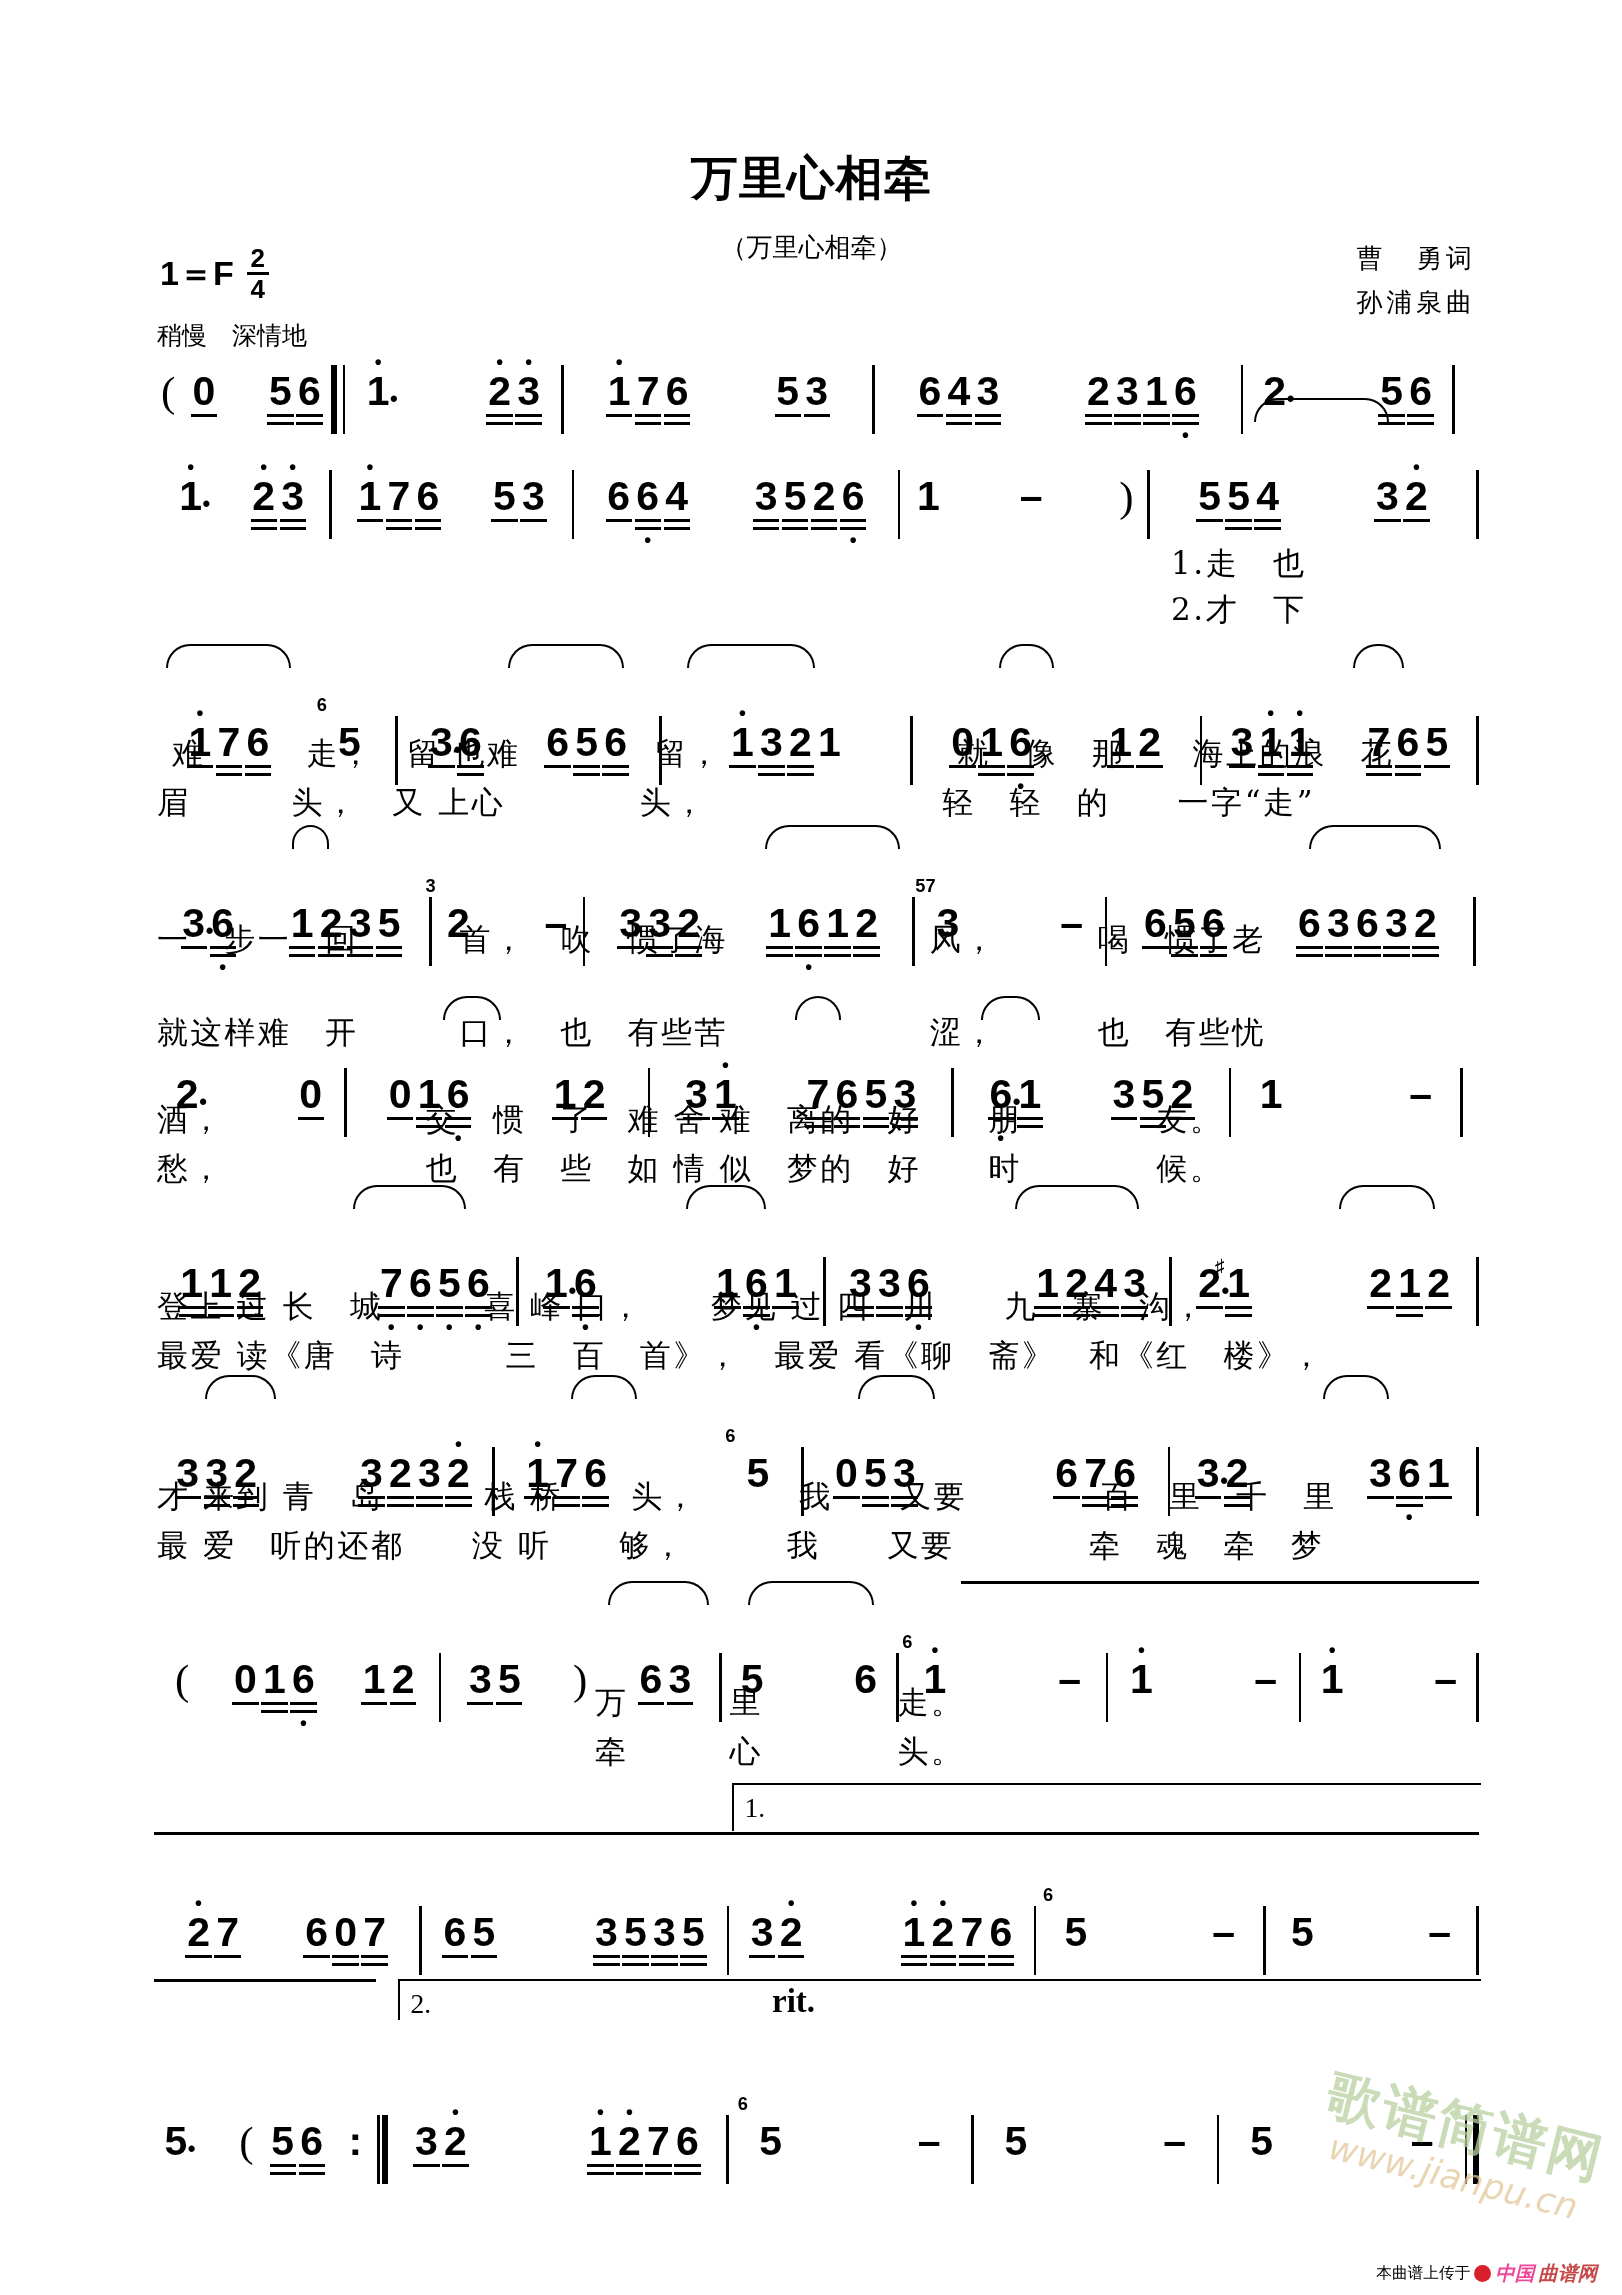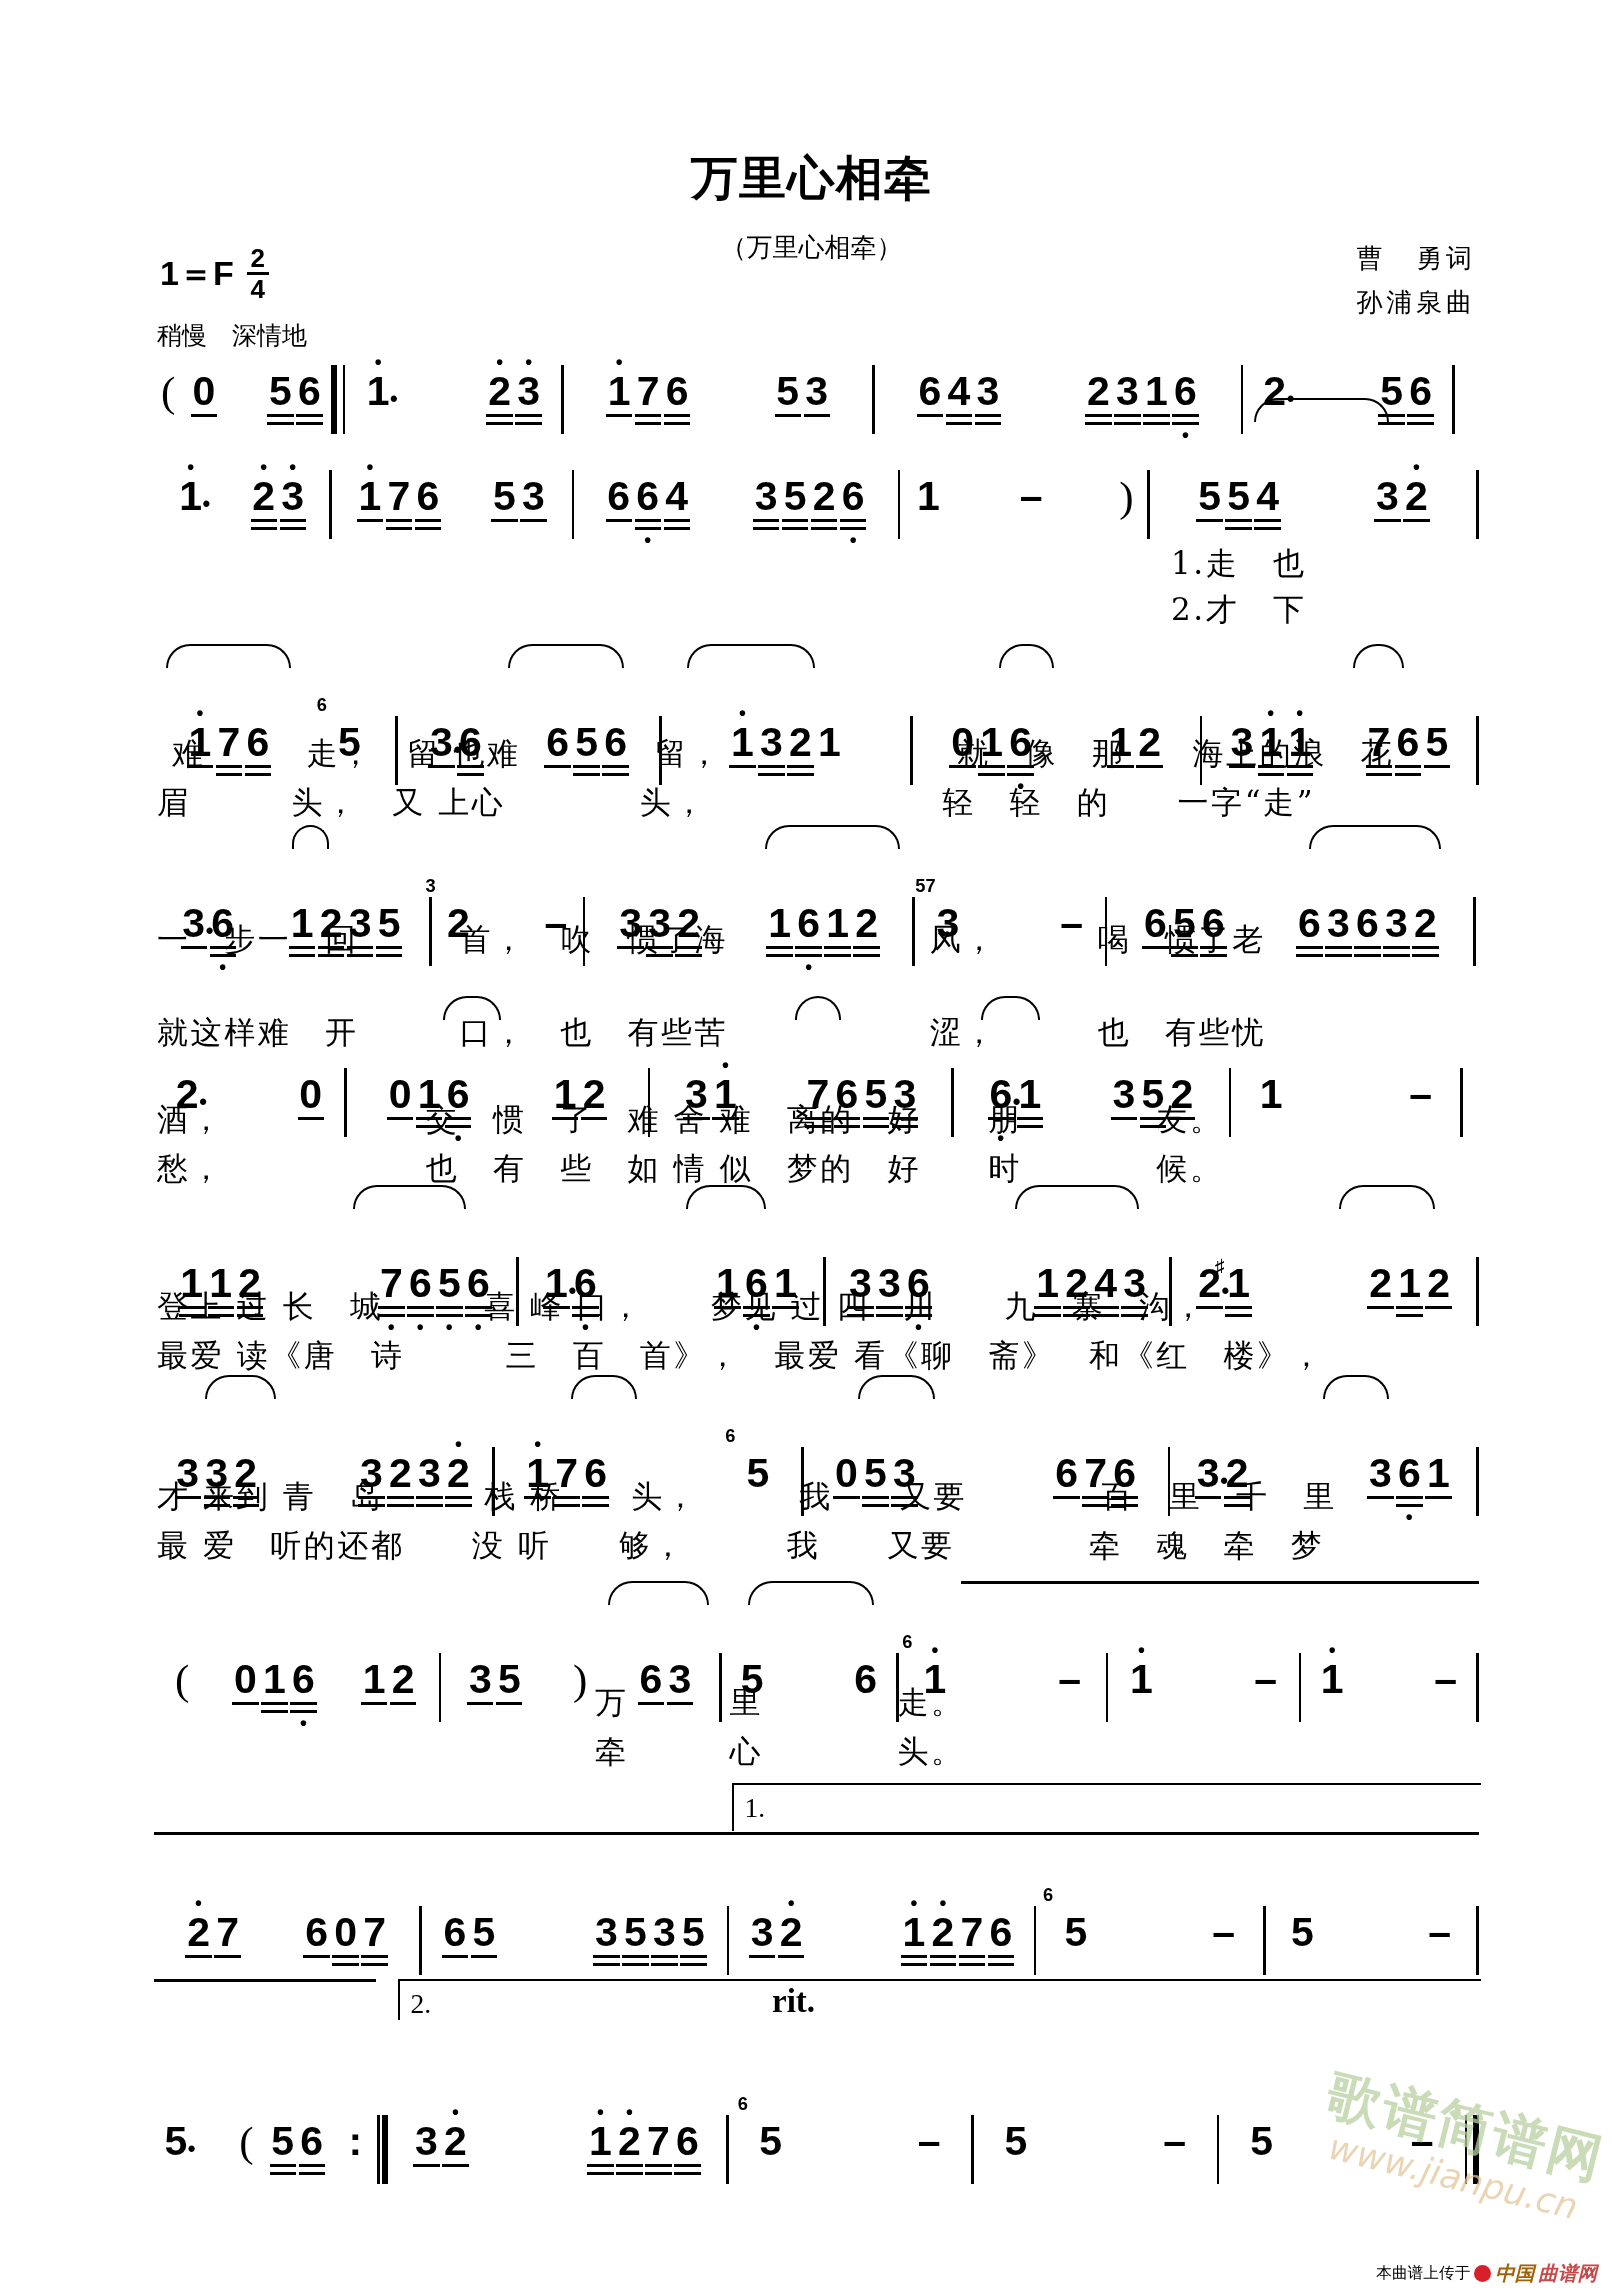--- a/index.html
+++ b/index.html
@@ -37,21 +37,21 @@
 
   .lyric{position:absolute;left:157px;font-family:"DejaVu Serif","Liberation Serif",serif;font-size:31px;white-space:pre;letter-spacing:2.6px;}
   .volta{position:absolute;border-top:2.6px solid #000;border-left:2px solid #000;}
   .volta span{position:absolute;left:10.5px;top:6.5px;font-family:"Liberation Serif",serif;font-size:27.5px;}
   .rit{position:absolute;font-family:"Liberation Serif",serif;font-weight:bold;font-size:33px;}
   .hline{position:absolute;height:3.3px;background:#000;}
   .watermark{position:absolute;right:19.6px;bottom:98px;transform:rotate(14deg);text-align:center;opacity:.75;}
   .wm-big{font-size:54px;font-weight:bold;color:#b9cf9f;letter-spacing:2.6px;font-family:"DejaVu Sans",sans-serif;}
   .wm-url{font-size:35px;color:#e2c89a;font-family:"DejaVu Sans",sans-serif;font-style:italic;margin-top:-6.5px;}
   .upload{position:absolute;right:26px;bottom:7.9px;font-size:15.7px;display:flex;align-items:center;gap:3.9px;}
-  .upload .brand1{font-weight:bold;font-style:italic;color:#a16207;font-size:19.6px;}
+  .upload .brand1{font-weight:bold;font-style:italic;color:#ec4899;font-size:19.6px;}
   .upload .brand2{font-weight:bold;font-style:italic;color:#c74a4a;font-size:19.6px;}
   .upload .logo{width:17px;height:17px;border-radius:50%;background:#d8202b;display:inline-block;}
 </style>
 </head>
 <body>
 
 <div class="title">万里心相牵</div>
 <div class="subtitle">（万里心相牵）</div>
 <div class="credit" style="top:241px">曹　勇词</div>
 <div class="credit" style="top:285px">孙浦泉曲</div>

